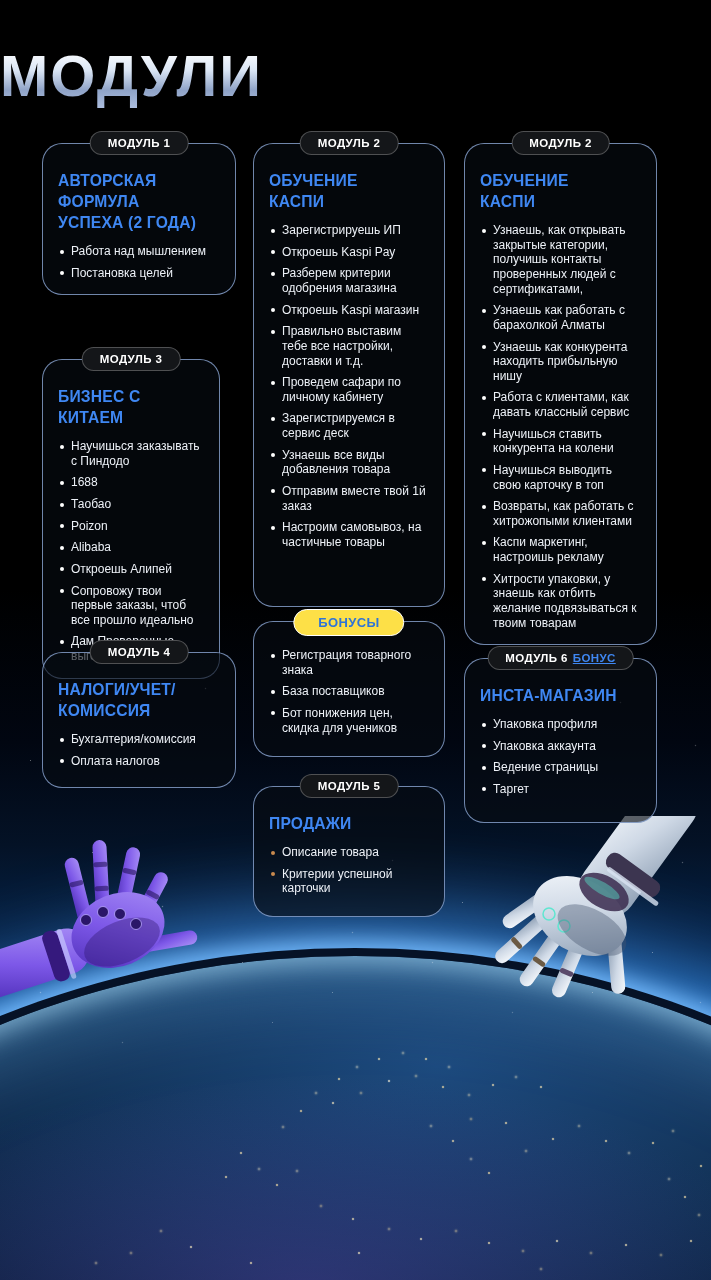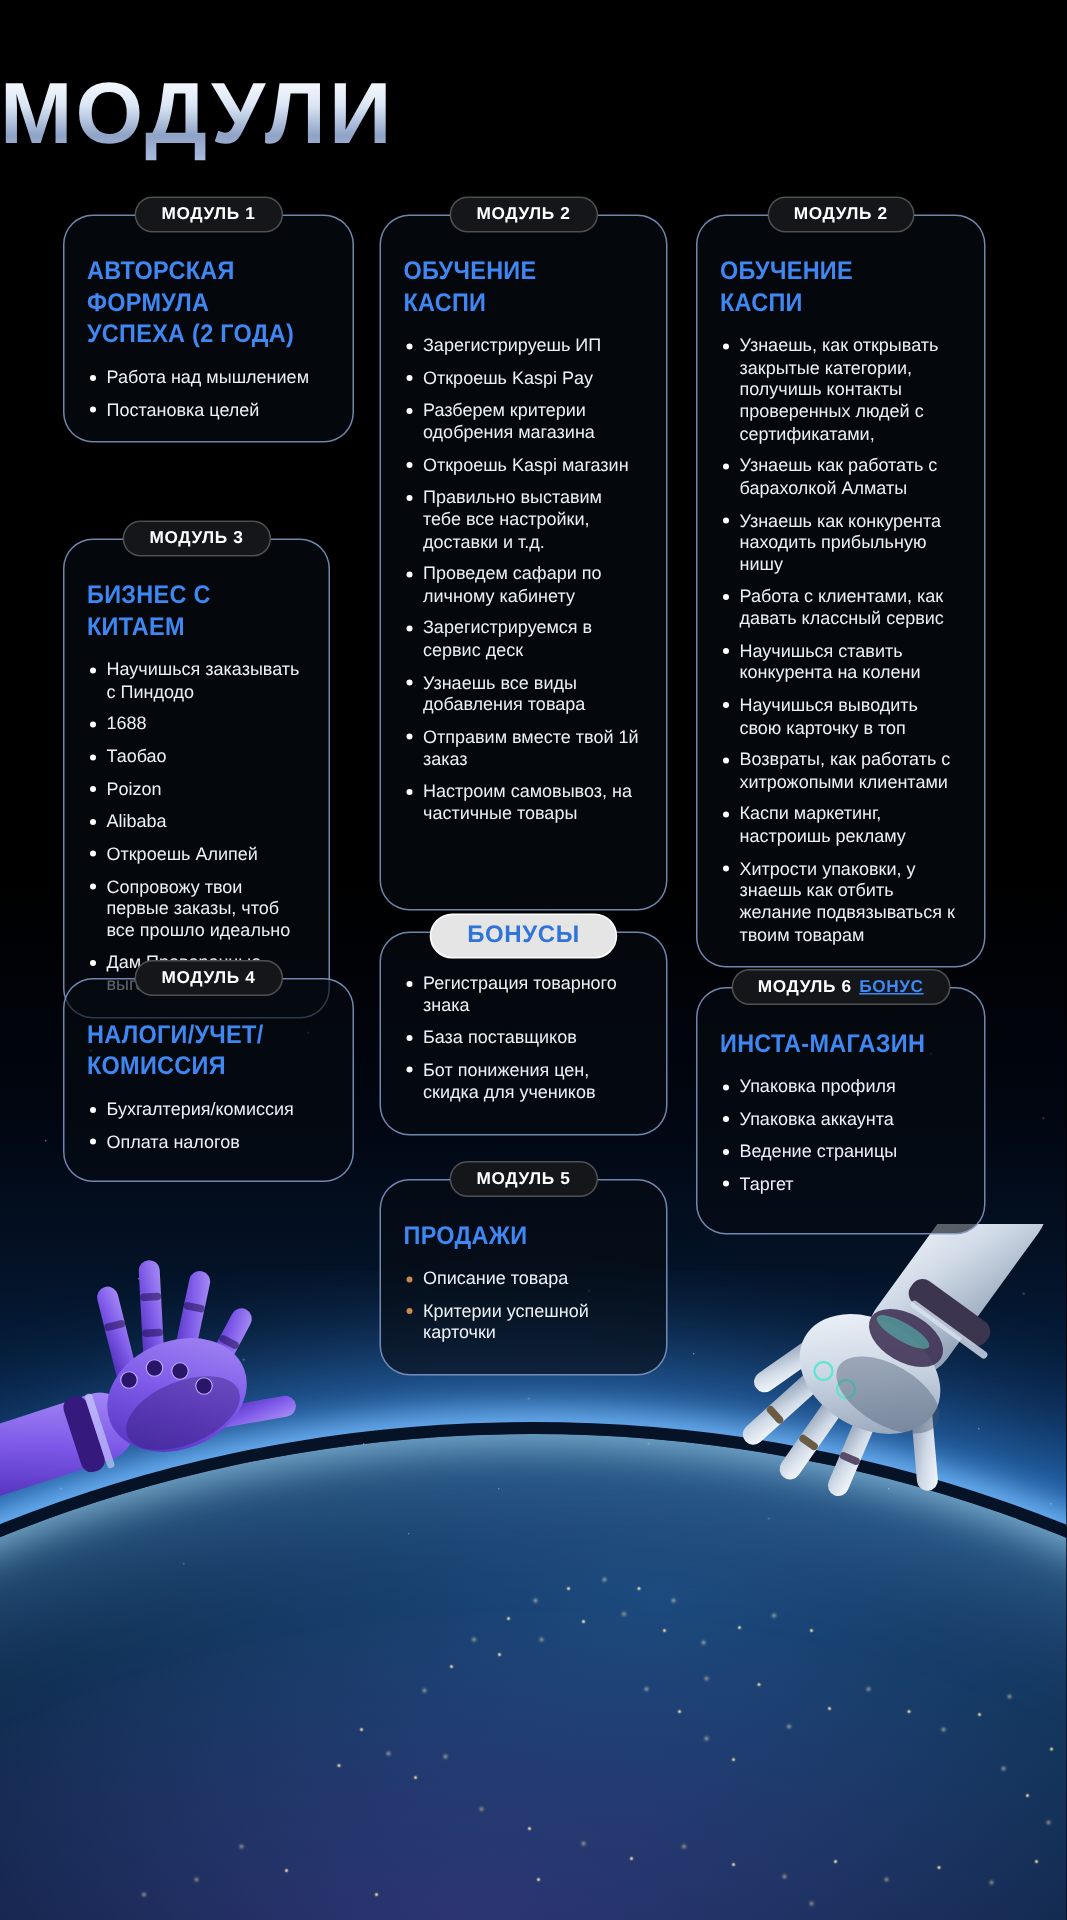--- a/index.html
+++ b/index.html
@@ -75,21 +75,21 @@
     border:1px solid rgba(148,178,226,.75);
     border-radius:20px;
     padding:26px 15px 14px;
   }
   .badge{
     position:absolute;top:-13px;left:50%;transform:translateX(-50%);
     display:flex;align-items:flex-start;white-space:nowrap;
     background:#141619;border:1px solid rgba(255,255,255,.25);border-radius:999px;
     padding:5px 17px;color:#fff;font-size:11.5px;font-weight:700;letter-spacing:.4px;
   }
-  .badge--light{background:#e5e5e5;border-color:#ffffff;color:#2f74d6;padding:5px 24px;font-size:16px;}
+  .badge--light{background:#fde047;border-color:#ffffff;color:#2f74d6;padding:5px 24px;font-size:13px;}
   .badge-accent{color:#3f87f2;margin-left:5px;text-decoration:underline;}
   .card-title{
     margin:0 0 11px 0;color:#3f87f2;font-size:17px;font-weight:700;line-height:1.24;
     letter-spacing:.2px;white-space:pre-line;transform:scaleX(.92);transform-origin:left top;
   }
   .bullets{list-style:none;margin:0;padding:0;}
   .bullets li{
     position:relative;padding-left:13px;color:#edf1f7;font-size:12px;line-height:1.22;
   }
   .bullets li + li{margin-top:7px;}

